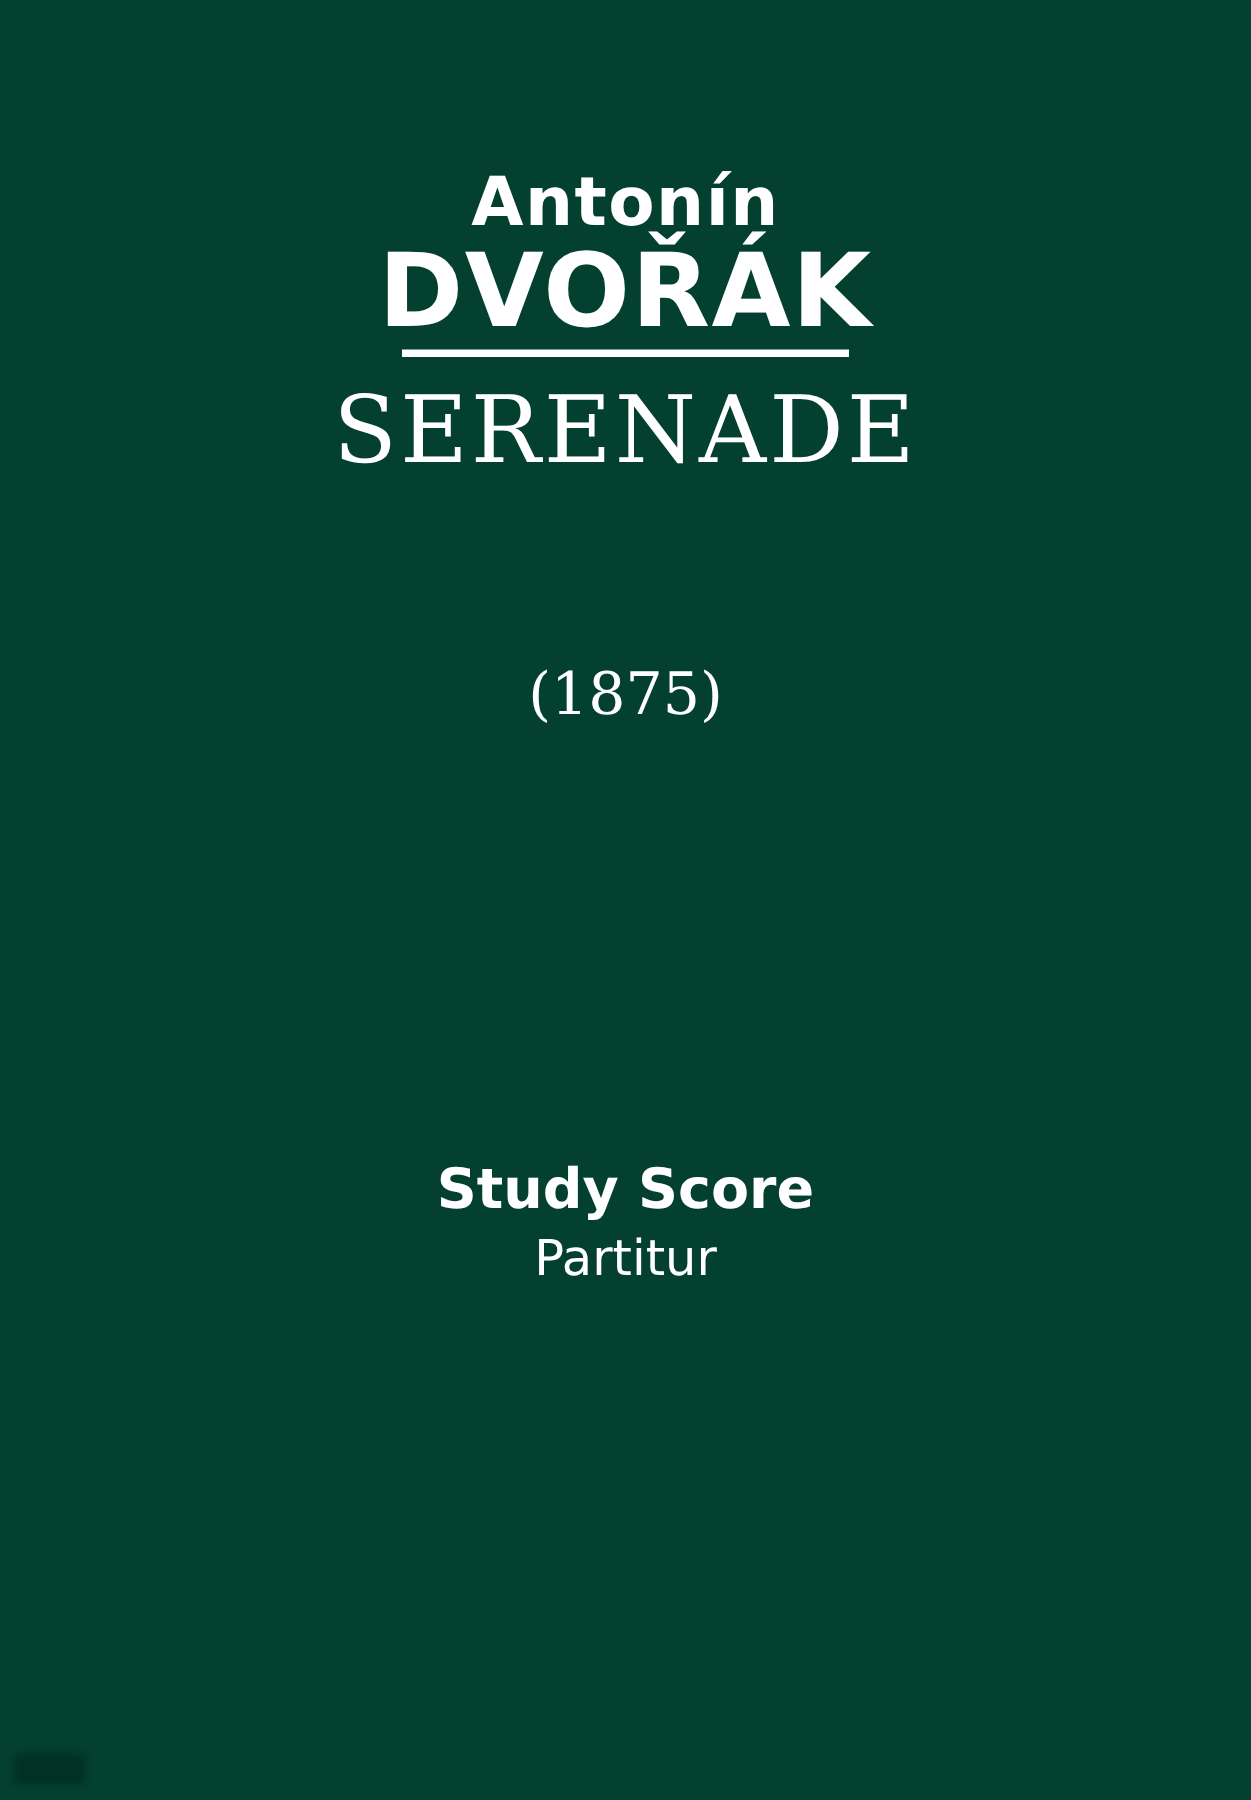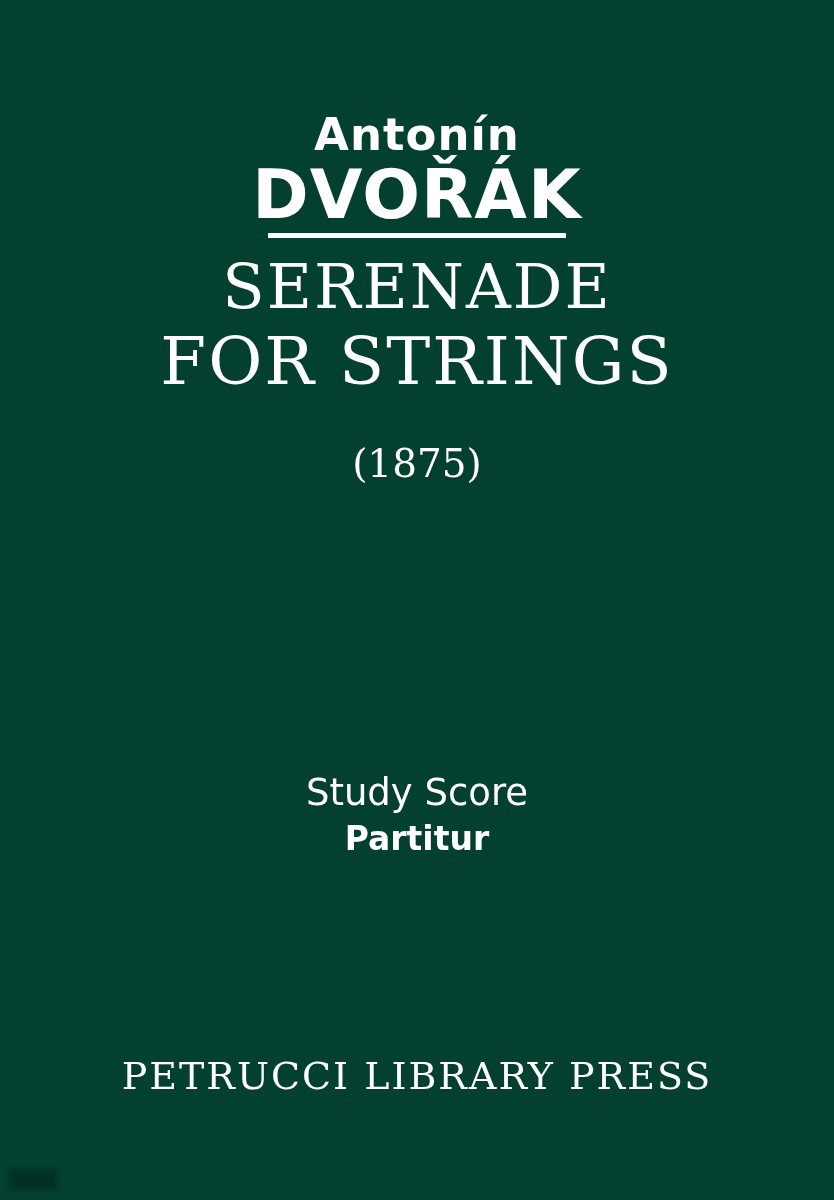--- a/index.html
+++ b/index.html
@@ -60,27 +60,27 @@
     top: 401px;
     font-size: 45px;
   }
   .year {
     top: 444px;
     font-size: 39px;
   }
   .edition-en {
     top: 774px;
     font-family: "DejaVu Sans", "Liberation Sans", sans-serif;
-    font-weight: normal;
+    font-weight: bold;
     font-size: 37px;
   }
   .edition-de {
     top: 822px;
     font-family: "DejaVu Sans", "Liberation Sans", sans-serif;
-    font-weight: bold;
+    font-weight: normal;
     font-size: 33px;
   }
   .publisher {
     top: 1057px;
     font-size: 38px;
     letter-spacing: 2px;
   }
   .corner-watermark {
     position: absolute;
     left: 9px;
@@ -98,26 +98,24 @@
 <div class="cover" style="background: rgb(3, 64, 47); color: rgb(255, 255, 255);">
 
   <div class="line composer-first">Antonín</div>
 
   <div class="line composer-last">DVOŘÁK</div>
 
   <div class="name-rule"></div>
 
   <div class="line title-1">SERENADE</div>
 
-  <div class="line title-2">FOR STRINGS</div>
 
 
   <div class="line year">(1875)</div>
 
   <div class="line edition-en">Study Score</div>
 
   <div class="line edition-de">Partitur</div>
 
-  <div class="line publisher">PETRUCCI LIBRARY PRESS</div>
 
   <div class="corner-watermark"></div>
 
 </div>
 
 </body></html>

